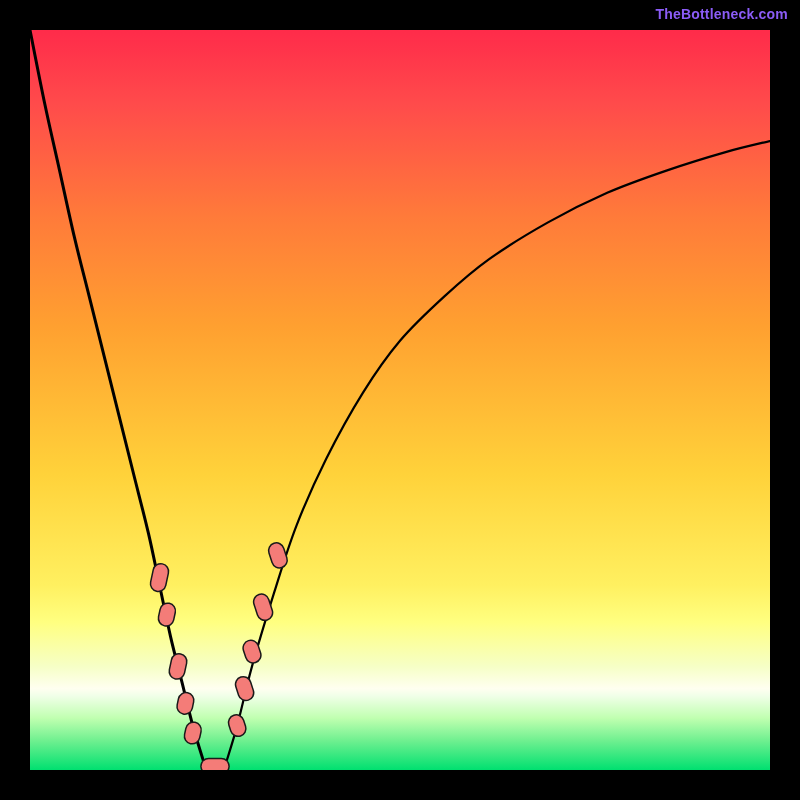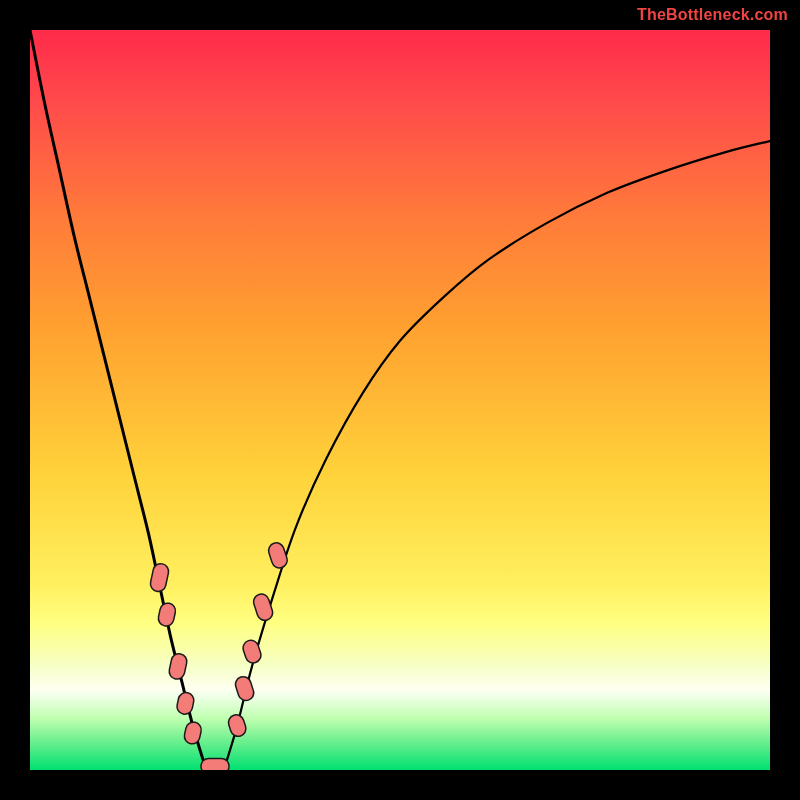--- a/index.html
+++ b/index.html
@@ -38,23 +38,23 @@
       #c0ffb0 93%,
       #70f090 96%,
       #00e070 100%
     );
   }
   .watermark {
     position: absolute;
     top: 6px;
     right: 12px;
     font-family: Arial, Helvetica, sans-serif;
-    font-size: 16px;
+    font-size: 14px;
     font-weight: 600;
-    color: #ef4444;
+    color: #8b5cf6;
     letter-spacing: 0.2px;
   }
   svg.curves {
     position: absolute;
     top: 0;
     left: 0;
   }
 </style>
 </head>
 <body>

